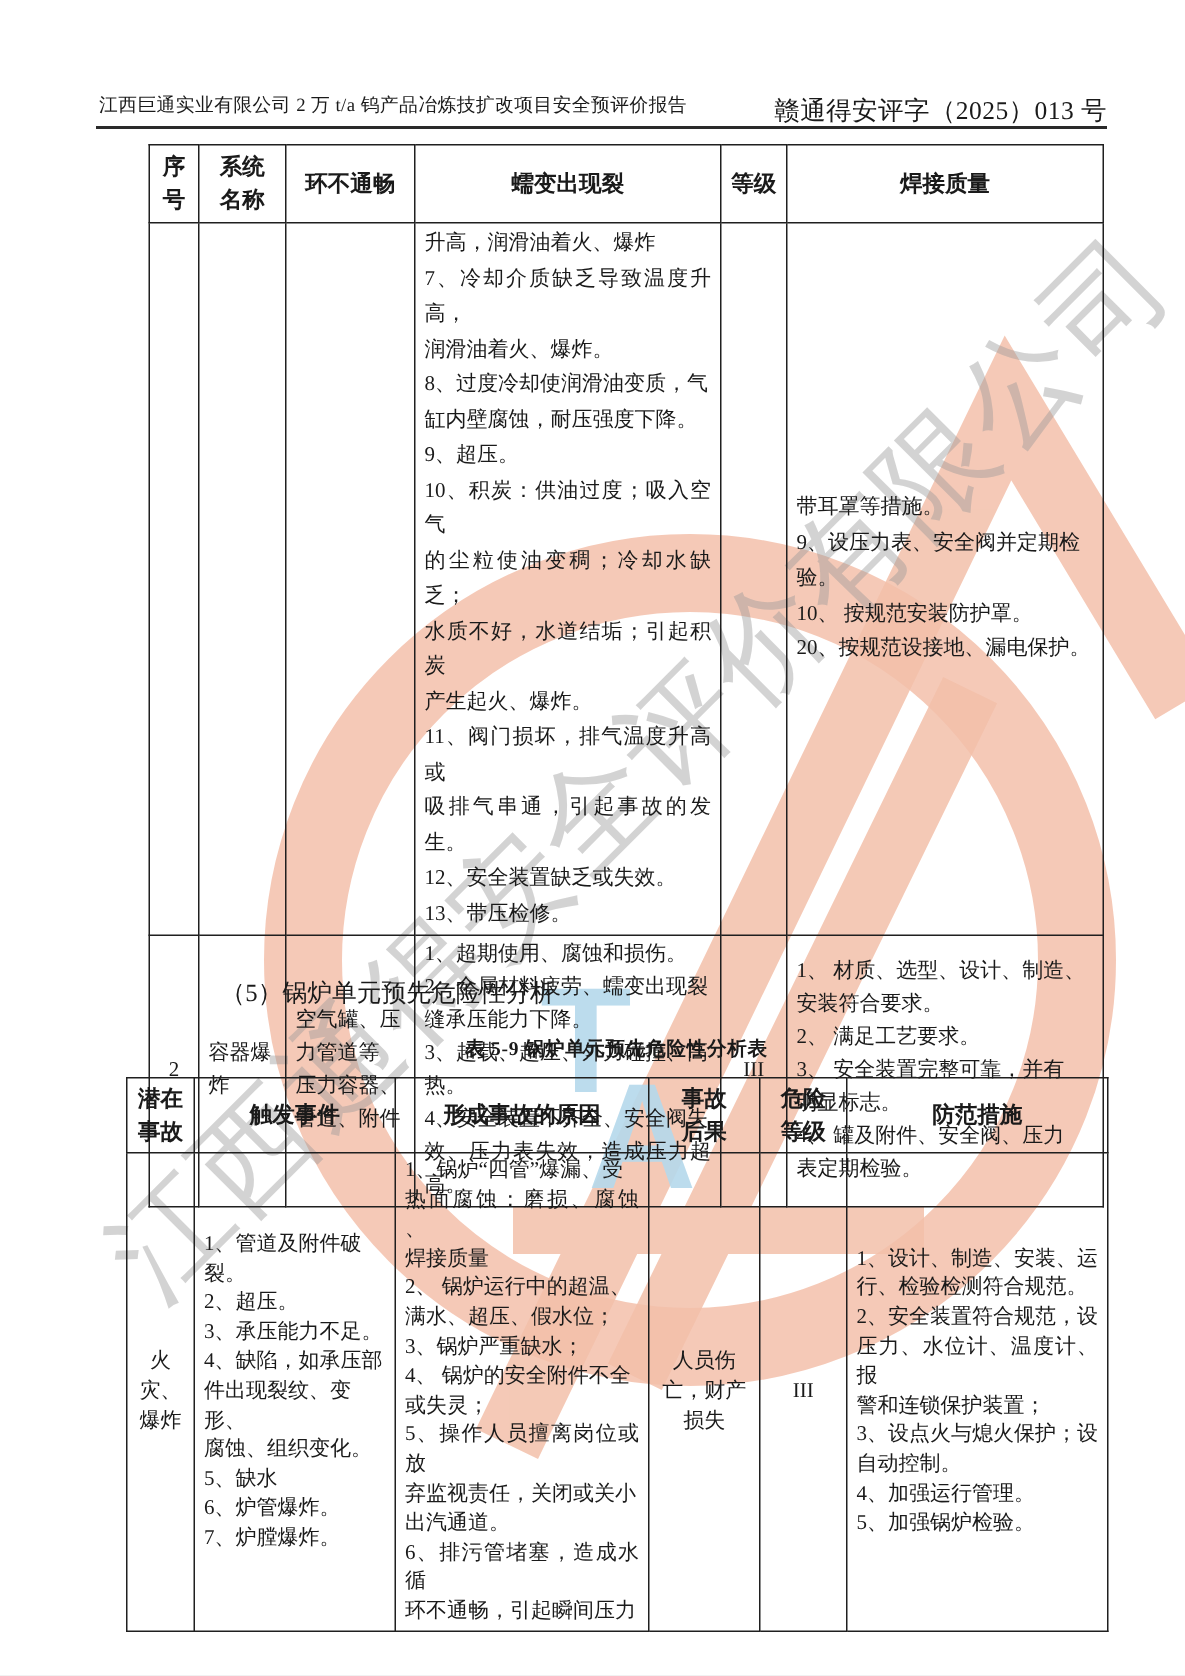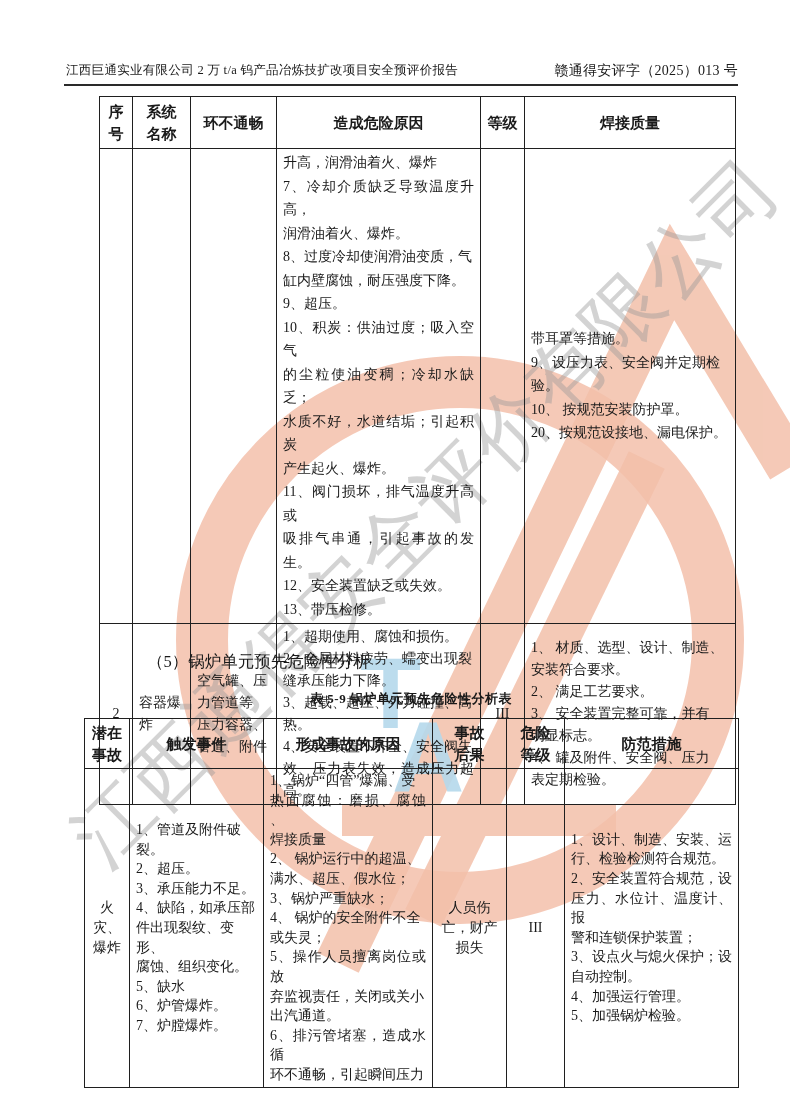--- a/index.html
+++ b/index.html
@@ -7,21 +7,21 @@
     position:relative; width:790px; height:1117px; margin:0 auto;
     background:#ffffff; overflow:hidden;
     font-family:"Liberation Serif","DejaVu Serif",serif;
     color:#1a1a1a;
   }
   
   .wm { position:absolute; left:0; top:0; width:790px; height:1117px; z-index:1; pointer-events:none; }
   
   .content { position:absolute; left:0; top:0; width:790px; height:864px; z-index:2; }
   .hdr-left  { position:absolute; left:66px;  top:62px; font-size:12.5px; letter-spacing:0.3px; }
-  .hdr-right { position:absolute; right:52px; top:62px; font-size:14px; letter-spacing:0.3px; }
+  .hdr-right { position:absolute; right:52px; top:62px; font-size:17px; letter-spacing:0.3px; }
   .hdr-rule  { position:absolute; left:64px; top:84px; width:674px; height:0; border-top:2px solid #2a2a2a; }
   table.t { position:absolute; border-collapse:collapse; table-layout:fixed; background:transparent; }
   table.t th, table.t td {
     border:1.5px solid #1f1f1f; padding:2px 6px;
     font-size:14px; vertical-align:middle; overflow:hidden;
   }
   table.t th { font-weight:bold; font-size:15px; text-align:center; line-height:22px; white-space:pre-line; }
   .t1 { left:99px; top:96px; width:636px; }
   .t2 { left:84px; top:718px; width:654px; }
   .pre  { white-space:pre-line; }
@@ -72,21 +72,21 @@
           <col style="width:44px">
           <col style="width:211px">
       </colgroup>
       <tbody>
           <tr style="height:52px">
         <th>序
 号</th>
         <th>系统
 名称</th>
         <th>环不通畅</th>
-        <th>造成危险原因</th>
+        <th>蠕变出现裂</th>
         <th>等级</th>
         <th>焊接质量</th>
       </tr>
       <tr style="height:337px">
         <td class="ctr"></td>
         <td class="pre"></td>
         <td class="pre"></td>
         <td class="pre top just">升高，润滑油着火、爆炸
 7、冷却介质缺乏导致温度升高，
 润滑油着火、爆炸。

